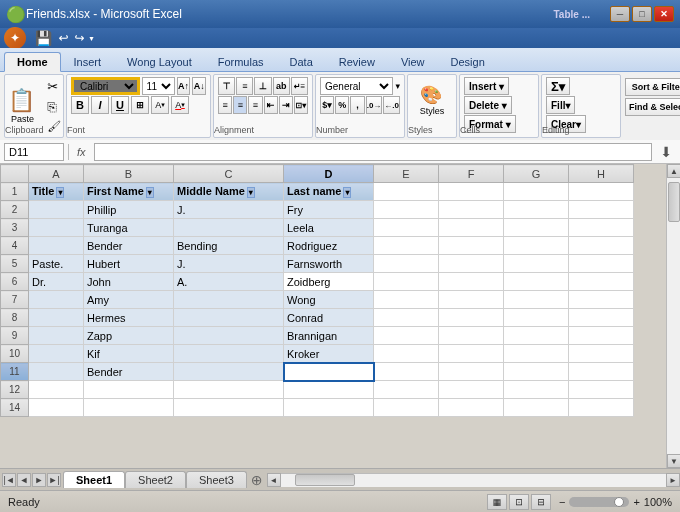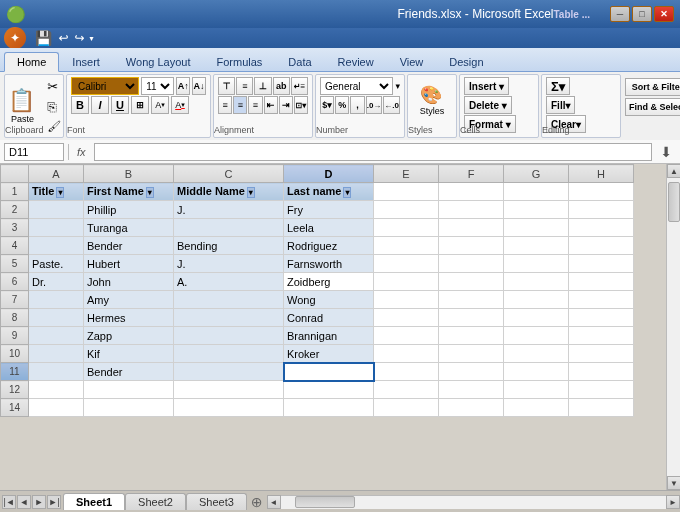--- a/index.html
+++ b/index.html
@@ -11,21 +11,21 @@
       height: 28px;
       display: flex;
       align-items: center;
       padding: 0 6px;
       color: white;
       font-size: 12px;
       font-weight: bold;
       justify-content: space-between;
     }
     .title-bar-left { display: flex; align-items: center; gap: 6px; }
-    .title-bar-center { flex: 1; text-align: right; font-size: 12px; font-weight: normal; }
+    .title-bar-center { flex: 1; text-align: left; font-size: 12px; font-weight: normal; }
     .title-bar-right { display: flex; gap: 2px; }
     .win-btn {
       width: 20px; height: 16px;
       background: linear-gradient(to bottom, #e8a030, #c07010);
       border: 1px solid #a06010;
       border-radius: 2px;
       color: white;
       font-size: 9px;
       cursor: pointer;
       display: flex; align-items: center; justify-content: center;
@@ -48,21 +48,21 @@
       border: 1px solid transparent;
       border-bottom: none;
       border-radius: 3px 3px 0 0;
       color: #1a3a6a;
     }
     .ribbon-tab.active {
       background: #f0f0f0;
       border-color: #7a9fd4;
       border-bottom: 1px solid #f0f0f0;
       margin-bottom: -1px;
-      font-weight: normal;
+      font-weight: bold;
       color: #000;
     }
 
     .ribbon-content {
       background: #f0f0f0;
       height: 70px;
       display: flex;
       padding: 2px 4px;
       gap: 2px;
     }
@@ -89,22 +89,22 @@
       flex: 1;
       align-items: flex-start;
       gap: 2px;
       padding-bottom: 12px;
     }
 
     
     .font-rows { display: flex; flex-direction: column; gap: 1px; padding-bottom: 12px; flex: 1; }
     .font-row { display: flex; align-items: center; gap: 2px; }
     .font-select {
-      width: 90px; height: 18px; font-size: 10px; border: 1px solid #eab308;
-      background: #a16207; padding: 0 2px;
+      width: 90px; height: 18px; font-size: 10px; border: 3px solid #eab308;
+      background: #737373; padding: 0 2px;
     }
     .size-select { width: 36px; height: 18px; font-size: 10px; border: 1px solid #aaa; background: white; }
     .fmt-btn {
       width: 18px; height: 18px; font-size: 11px; font-weight: bold;
       border: 1px solid #aaa; background: linear-gradient(to bottom, #fff, #e8e8e8);
       cursor: pointer; display: flex; align-items: center; justify-content: center;
     }
     .color-btn { width: 18px; height: 18px; border: 1px solid #aaa; background: linear-gradient(to bottom, #fff, #e8e8e8); cursor: pointer; font-size: 10px; display: flex; align-items: center; justify-content: center; }
 
     
@@ -645,13 +645,31 @@
       <span style="font-size:14px; margin-left:4px; cursor:pointer; color:#666;">⊕</span>
       <div class="h-scroll-bar" style="flex:1; margin-left:4px;">
         <div class="h-scroll-arrow">◄</div>
         <div class="h-scroll-thumb"></div>
         <div style="flex:1;"></div>
         <div class="h-scroll-arrow">►</div>
       </div>
     </div>
   </div>
 
+  <div class="status-bar">
+    <span>Ready</span>
+    <div class="status-right">
+      <div class="view-btns">
+        <div class="view-btn">▦</div>
+        <div class="view-btn">⊡</div>
+        <div class="view-btn">⊟</div>
+      </div>
+      <div class="zoom-bar">
+        <span style="font-size:11px; cursor:pointer;">−</span>
+        <div class="zoom-slider">
+          <div class="zoom-thumb"></div>
+        </div>
+        <span style="font-size:11px; cursor:pointer;">+</span>
+        <span class="zoom-pct">100%</span>
+      </div>
+    </div>
+  </div>
 </div>
 
 </body></html>

